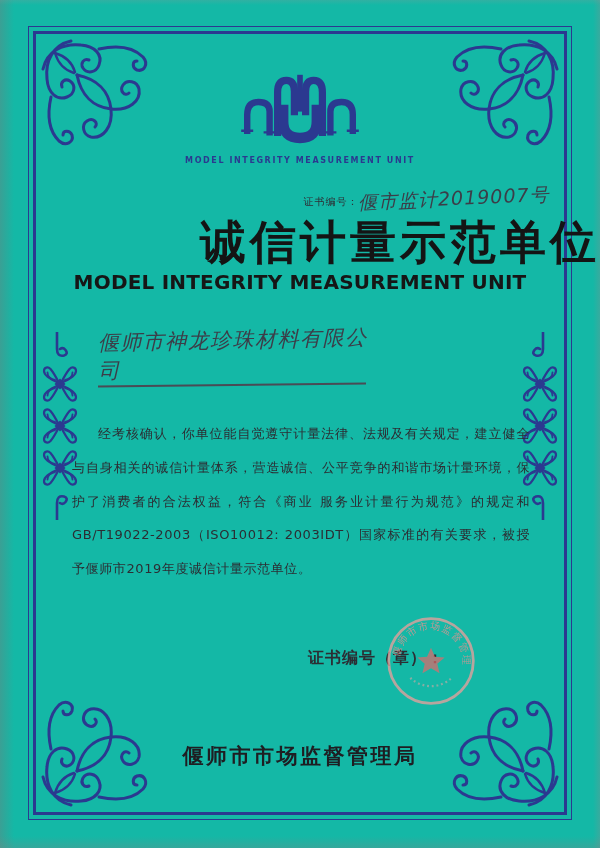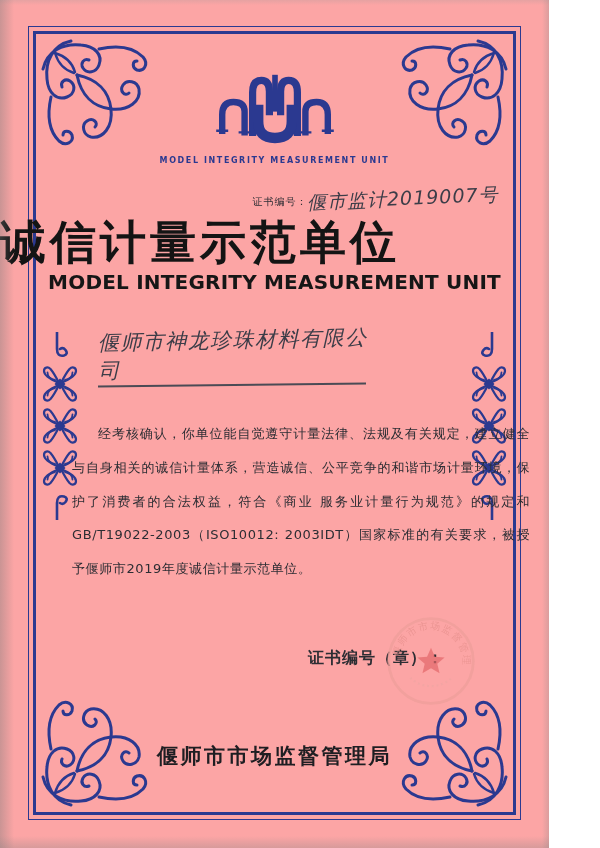--- a/index.html
+++ b/index.html
@@ -1,18 +1,18 @@
 <!DOCTYPE html>
 <html><head>
 <meta charset="utf-8">
 <style>
   html,body{margin:0;padding:0;background:#ffffff;}
   .page{
-    position:relative;width:520px;height:848px;background:#fca5a5;overflow:hidden;
-    font-family:"DejaVu Sans","Liberation Sans",sans-serif;color:#2f3038;padding-left:29px;
+    position:relative;width:600px;height:848px;background:#14b8a6;overflow:hidden;
+    font-family:"DejaVu Sans","Liberation Sans",sans-serif;color:#2f3038;
   }
   
   .shade{position:absolute;pointer-events:none;z-index:50;}
   .shade.left{left:0;top:0;bottom:0;width:14px;background:linear-gradient(to right,rgba(120,120,120,.38),rgba(255,255,255,0));}
   .shade.right{right:0;top:0;bottom:0;width:7px;background:linear-gradient(to left,rgba(140,140,140,.30),rgba(255,255,255,0));}
   .shade.bottom{left:0;right:0;bottom:0;height:12px;background:linear-gradient(to top,rgba(130,130,130,.30),rgba(255,255,255,0));}
   .shade.top{left:0;right:0;top:0;height:5px;background:linear-gradient(to bottom,rgba(150,150,150,.22),rgba(255,255,255,0));}
 
   
   .frame-outer{position:absolute;left:28px;top:26px;right:28px;bottom:28px;border:1.5px solid #2b3990;}
@@ -35,21 +35,21 @@
   
   .logo{position:absolute;left:0;right:0;top:70px;text-align:center;z-index:4;}
   .logo-caption{margin-top:2px;font-size:8px;font-weight:bold;letter-spacing:1.6px;color:#2b3990;}
 
   
   .certno{position:absolute;top:186px;right:50px;display:flex;align-items:baseline;z-index:4;}
   .certno-label{font-family:"Liberation Serif","DejaVu Serif",serif;font-size:10px;color:#2e2e34;letter-spacing:1px;}
   .hand{font-style:italic;color:#3c3d48;}
   .certno-value{font-size:19px;letter-spacing:1px;transform:rotate(-2.5deg);font-weight:500;}
 
-  .title-zh{position:absolute;left:0;right:16px;top:212px;text-align:left;
+  .title-zh{position:absolute;left:0;right:0;top:212px;text-align:right;
     font-family:Liberation Serif, serif;font-weight:900;
     font-size:46px;letter-spacing:4px;color:#141414;z-index:4;}
   .title-en{position:absolute;left:0;right:0;top:270px;text-align:center;
     font-weight:800;font-size:20px;letter-spacing:0.2px;color:#161616;z-index:4;}
 
   .company{position:absolute;left:98px;top:326px;width:280px;z-index:4;}
   .company-name{font-size:21px;letter-spacing:1.5px;transform:rotate(-1.2deg);display:inline-block;}
   .company-underline{margin-top:2px;width:268px;border-bottom:2px solid #4a4b55;transform:rotate(-0.6deg);}
 
   .body-text{position:absolute;left:72px;top:372px;width:458px;z-index:4;

